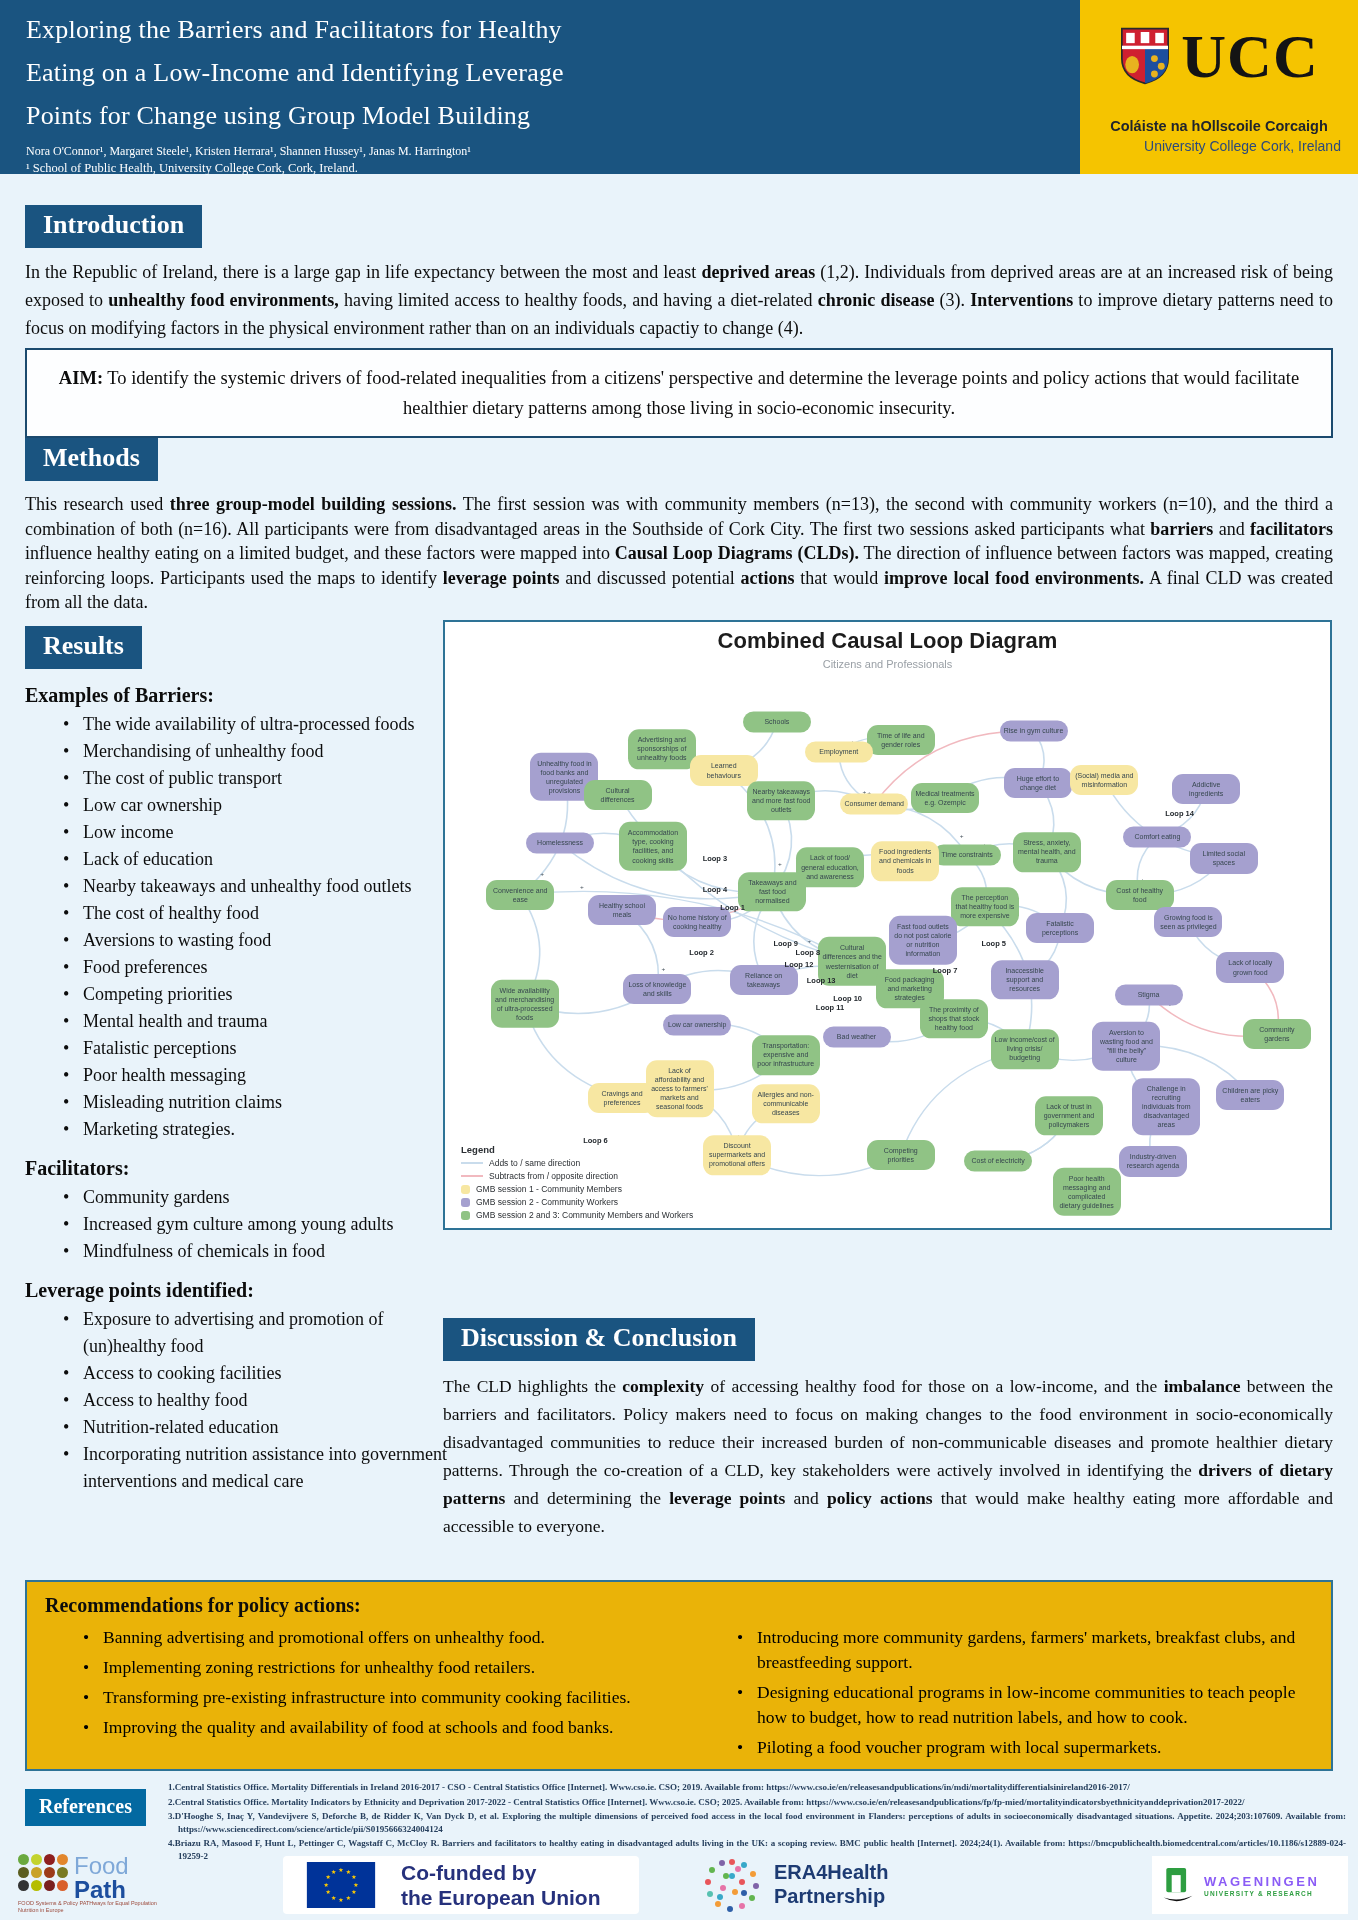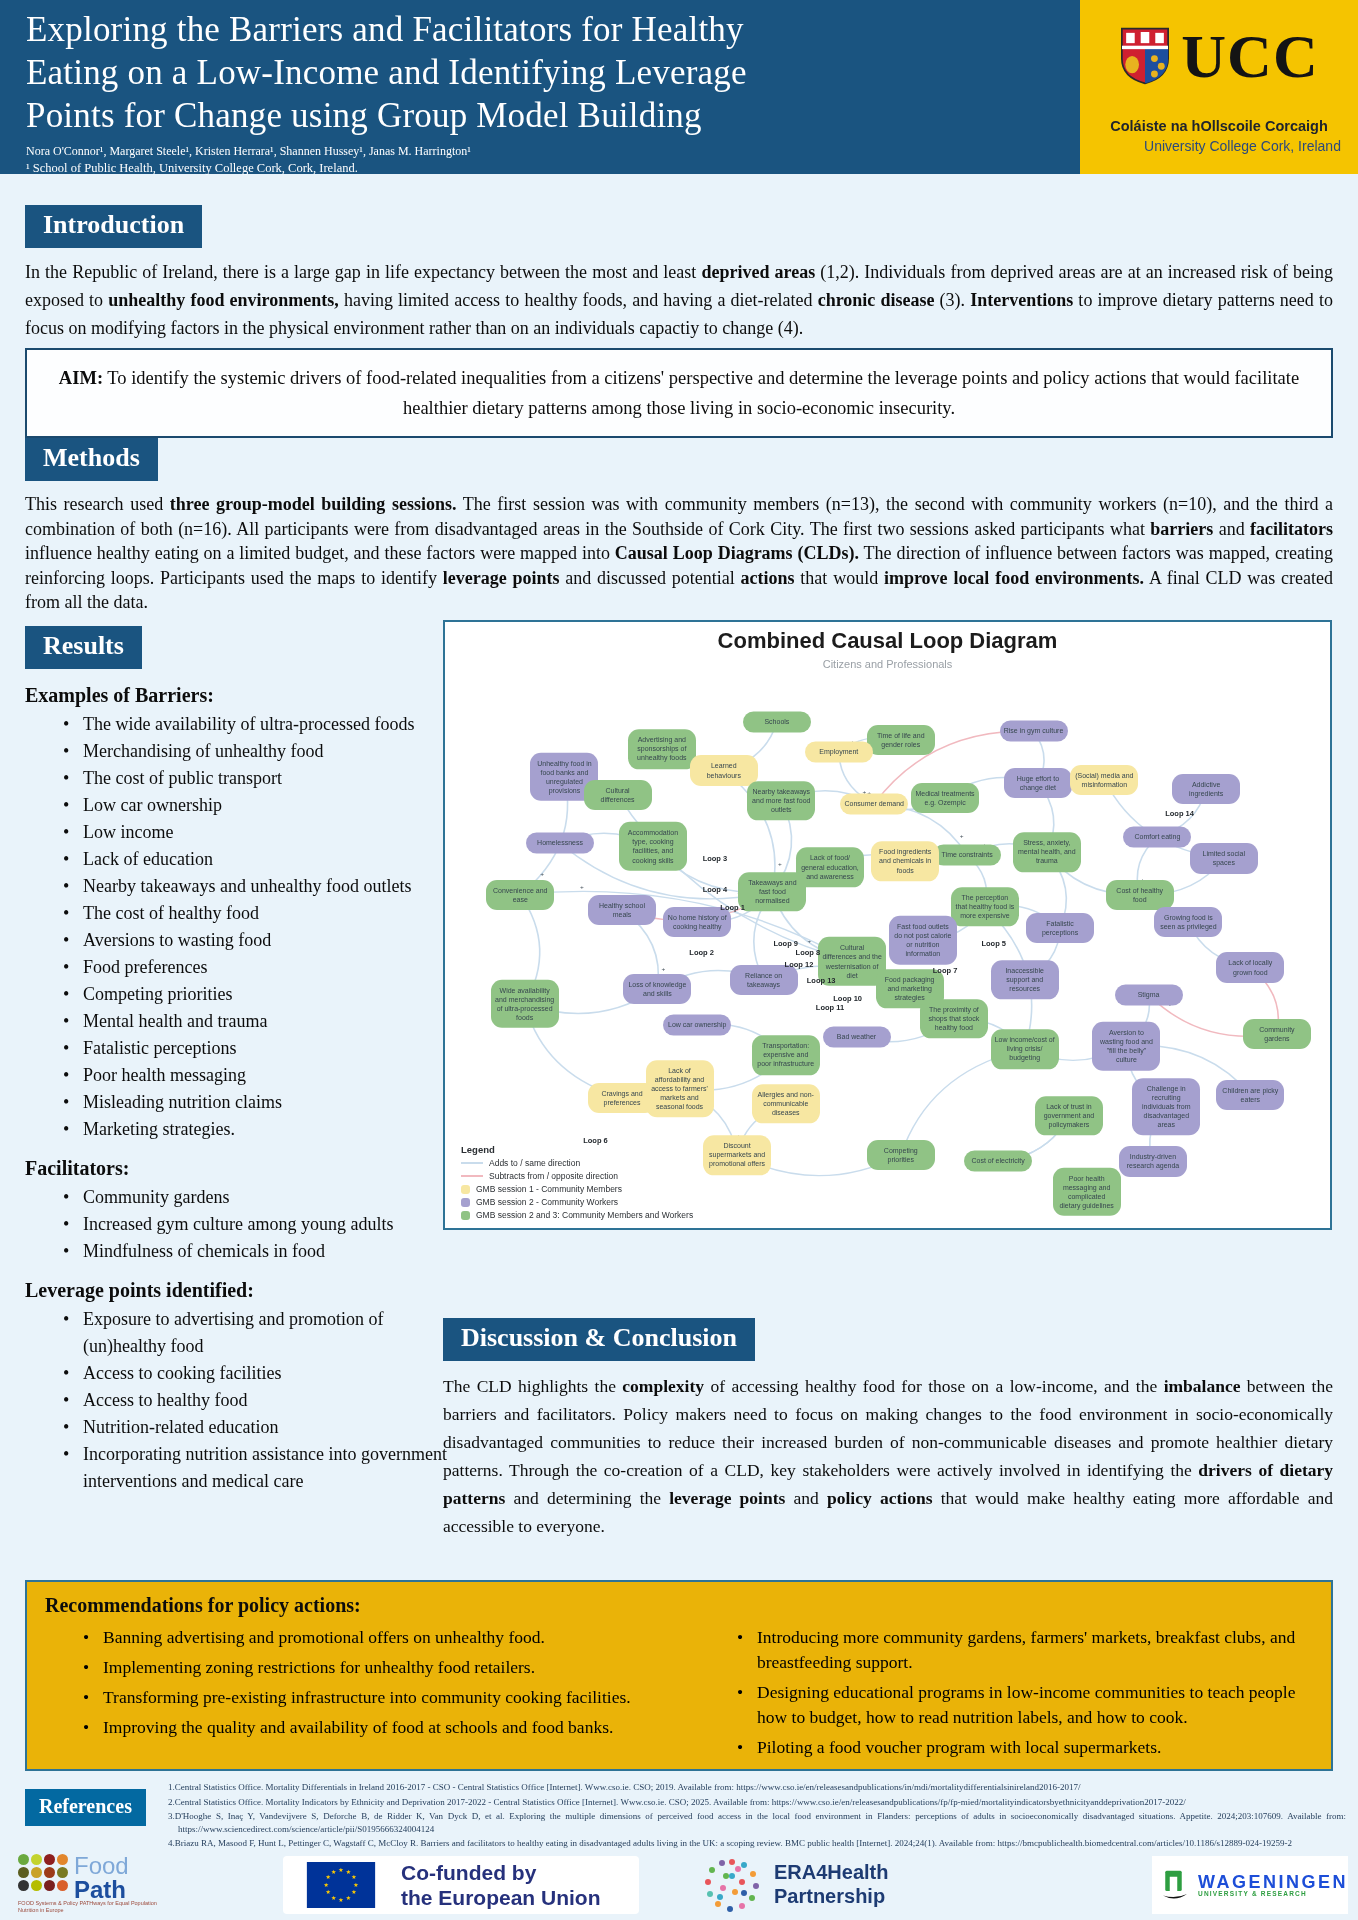--- a/index.html
+++ b/index.html
@@ -2,21 +2,21 @@
 <html><head>
 <meta charset="utf-8">
 <style>
   html,body{margin:0;padding:0;}
   body{background:#cfd8de;font-family:"Liberation Serif",serif;}
   .poster{position:relative;width:1358px;height:1920px;background:#e9f3fa;overflow:hidden;margin:0 auto;}
 
   
   .masthead{position:absolute;left:0;top:0;width:1358px;height:174px;background:#1a5480;}
   .mast-text{position:absolute;left:26px;top:8px;width:1040px;color:#fff;}
-  .title-line{font-size:35px;line-height:43px;font-weight:normal;letter-spacing:.2px;}
+  .title-line{font-size:26px;line-height:43px;font-weight:normal;letter-spacing:.2px;}
   .authors{margin-top:7px;font-size:12px;font-family:Liberation Serif, serif;}
   .affiliation{margin-top:2px;font-size:12.5px;}
   .ucc-block{position:absolute;right:0;top:0;width:278px;height:174px;background:#f5c400;text-align:center;}
   .ucc-row{position:absolute;left:0;top:26px;width:278px;display:flex;align-items:center;justify-content:center;gap:10px;}
   .ucc-abbr{font-size:62px;font-weight:bold;color:#141414;font-family:"Liberation Serif",serif;letter-spacing:1px;line-height:60px;}
   .ucc-irish{position:absolute;left:0;top:118px;width:278px;font-family:"Liberation Sans",sans-serif;font-weight:bold;font-size:14.5px;color:#20242c;}
   .ucc-english{position:absolute;left:0;top:138px;width:325px;font-family:"Liberation Sans",sans-serif;font-size:14px;color:#2c4a7c;}
 
   
   .sec-head{position:absolute;background:#1a5480;color:#fff;font-weight:bold;font-size:26px;padding:5px 18px 8px;font-family:"Liberation Serif",serif;}
@@ -56,40 +56,40 @@
   
   .rec-box{position:absolute;left:25px;top:1580px;width:1268px;height:163px;background:#eab308;border:2.5px solid #2e7396;padding:12px 18px;box-sizing:content-box;}
   .rec-title{font-weight:bold;font-size:20px;color:#0c0c0c;margin-bottom:6px;}
   .rec-cols{display:flex;gap:40px;}
   .rec-cols ul.blist{flex:1;font-size:17.5px;line-height:25px;}
   .rec-cols ul.blist li{margin-bottom:5px;}
 
   
   .refs-head{position:absolute;left:25px;top:1789px;background:#0369a1;color:#fff;font-weight:bold;font-size:20px;padding:6px 14px 8px;}
   ul.refs{position:absolute;left:168px;top:1781px;width:1178px;margin:0;padding:0;list-style:none;font-size:9px;line-height:12.5px;color:#27405e;text-align:justify;}
-  ul.refs li{margin-bottom:2px;padding-left:10px;text-indent:-10px;}
+  ul.refs li{margin-bottom:2px;padding-left:10px;text-indent:-10px;font-weight:bold;}
 
   
   .footer{position:absolute;left:0;top:1852px;width:1358px;height:68px;font-family:"Liberation Sans",sans-serif;}
   .fp{position:absolute;left:18px;top:2px;display:flex;gap:6px;}
   .fp-dots{display:grid;grid-template-columns:repeat(4,11px);grid-auto-rows:11px;gap:2px;}
   .fp-dots i{border-radius:50%;display:block;}
   .fp-dots i:nth-child(1){background:#6aa93f}.fp-dots i:nth-child(2){background:#c3d32e}.fp-dots i:nth-child(3){background:#8e1f1f}.fp-dots i:nth-child(4){background:#e2862c}
   .fp-dots i:nth-child(5){background:#5b5e20}.fp-dots i:nth-child(6){background:#c9a227}.fp-dots i:nth-child(7){background:#9c3b19}.fp-dots i:nth-child(8){background:#7a7a22}
   .fp-dots i:nth-child(9){background:#333}.fp-dots i:nth-child(10){background:#b5bd00}.fp-dots i:nth-child(11){background:#7a1f1f}.fp-dots i:nth-child(12){background:#d95f2b}
   .fp-word{line-height:1;}
   .fp-light{font-size:24px;color:#7fa8d8;font-weight:400;}
   .fp-bold{font-size:24px;color:#1d4e9e;font-weight:bold;}
   .fp-tag{position:absolute;left:18px;top:48px;width:160px;font-size:5.5px;color:#9c4a3c;line-height:1.3;}
   .eu{position:absolute;left:283px;top:4px;width:356px;height:58px;background:#fff;border-radius:4px;display:flex;align-items:center;gap:14px;padding-left:12px;box-sizing:border-box;}
   .eu-label{font-size:21px;line-height:25px;font-weight:bold;color:#26317c;}
   .era{position:absolute;left:700px;top:0;display:flex;align-items:center;gap:10px;}
   .era-text{font-weight:bold;color:#1d3b73;font-size:20px;line-height:24px;}
   .wur{position:absolute;left:1152px;top:4px;width:196px;height:58px;background:#fff;display:flex;align-items:center;gap:8px;padding-left:8px;box-sizing:border-box;}
-  .wur-title{font-size:18px;letter-spacing:2.5px;color:#1d4ed8;font-weight:bold;line-height:16px;}
+  .wur-title{font-size:13px;letter-spacing:2.5px;color:#8b5cf6;font-weight:bold;line-height:16px;}
   .wur-sub{font-size:6.5px;letter-spacing:1.2px;color:#2e9e41;font-weight:bold;}
 </style>
 </head>
 <body>
 
 <div class="poster">
 
   <header class="masthead">
     <div class="mast-text">
       <div class="title-line">Exploring the Barriers and Facilitators for Healthy</div>

